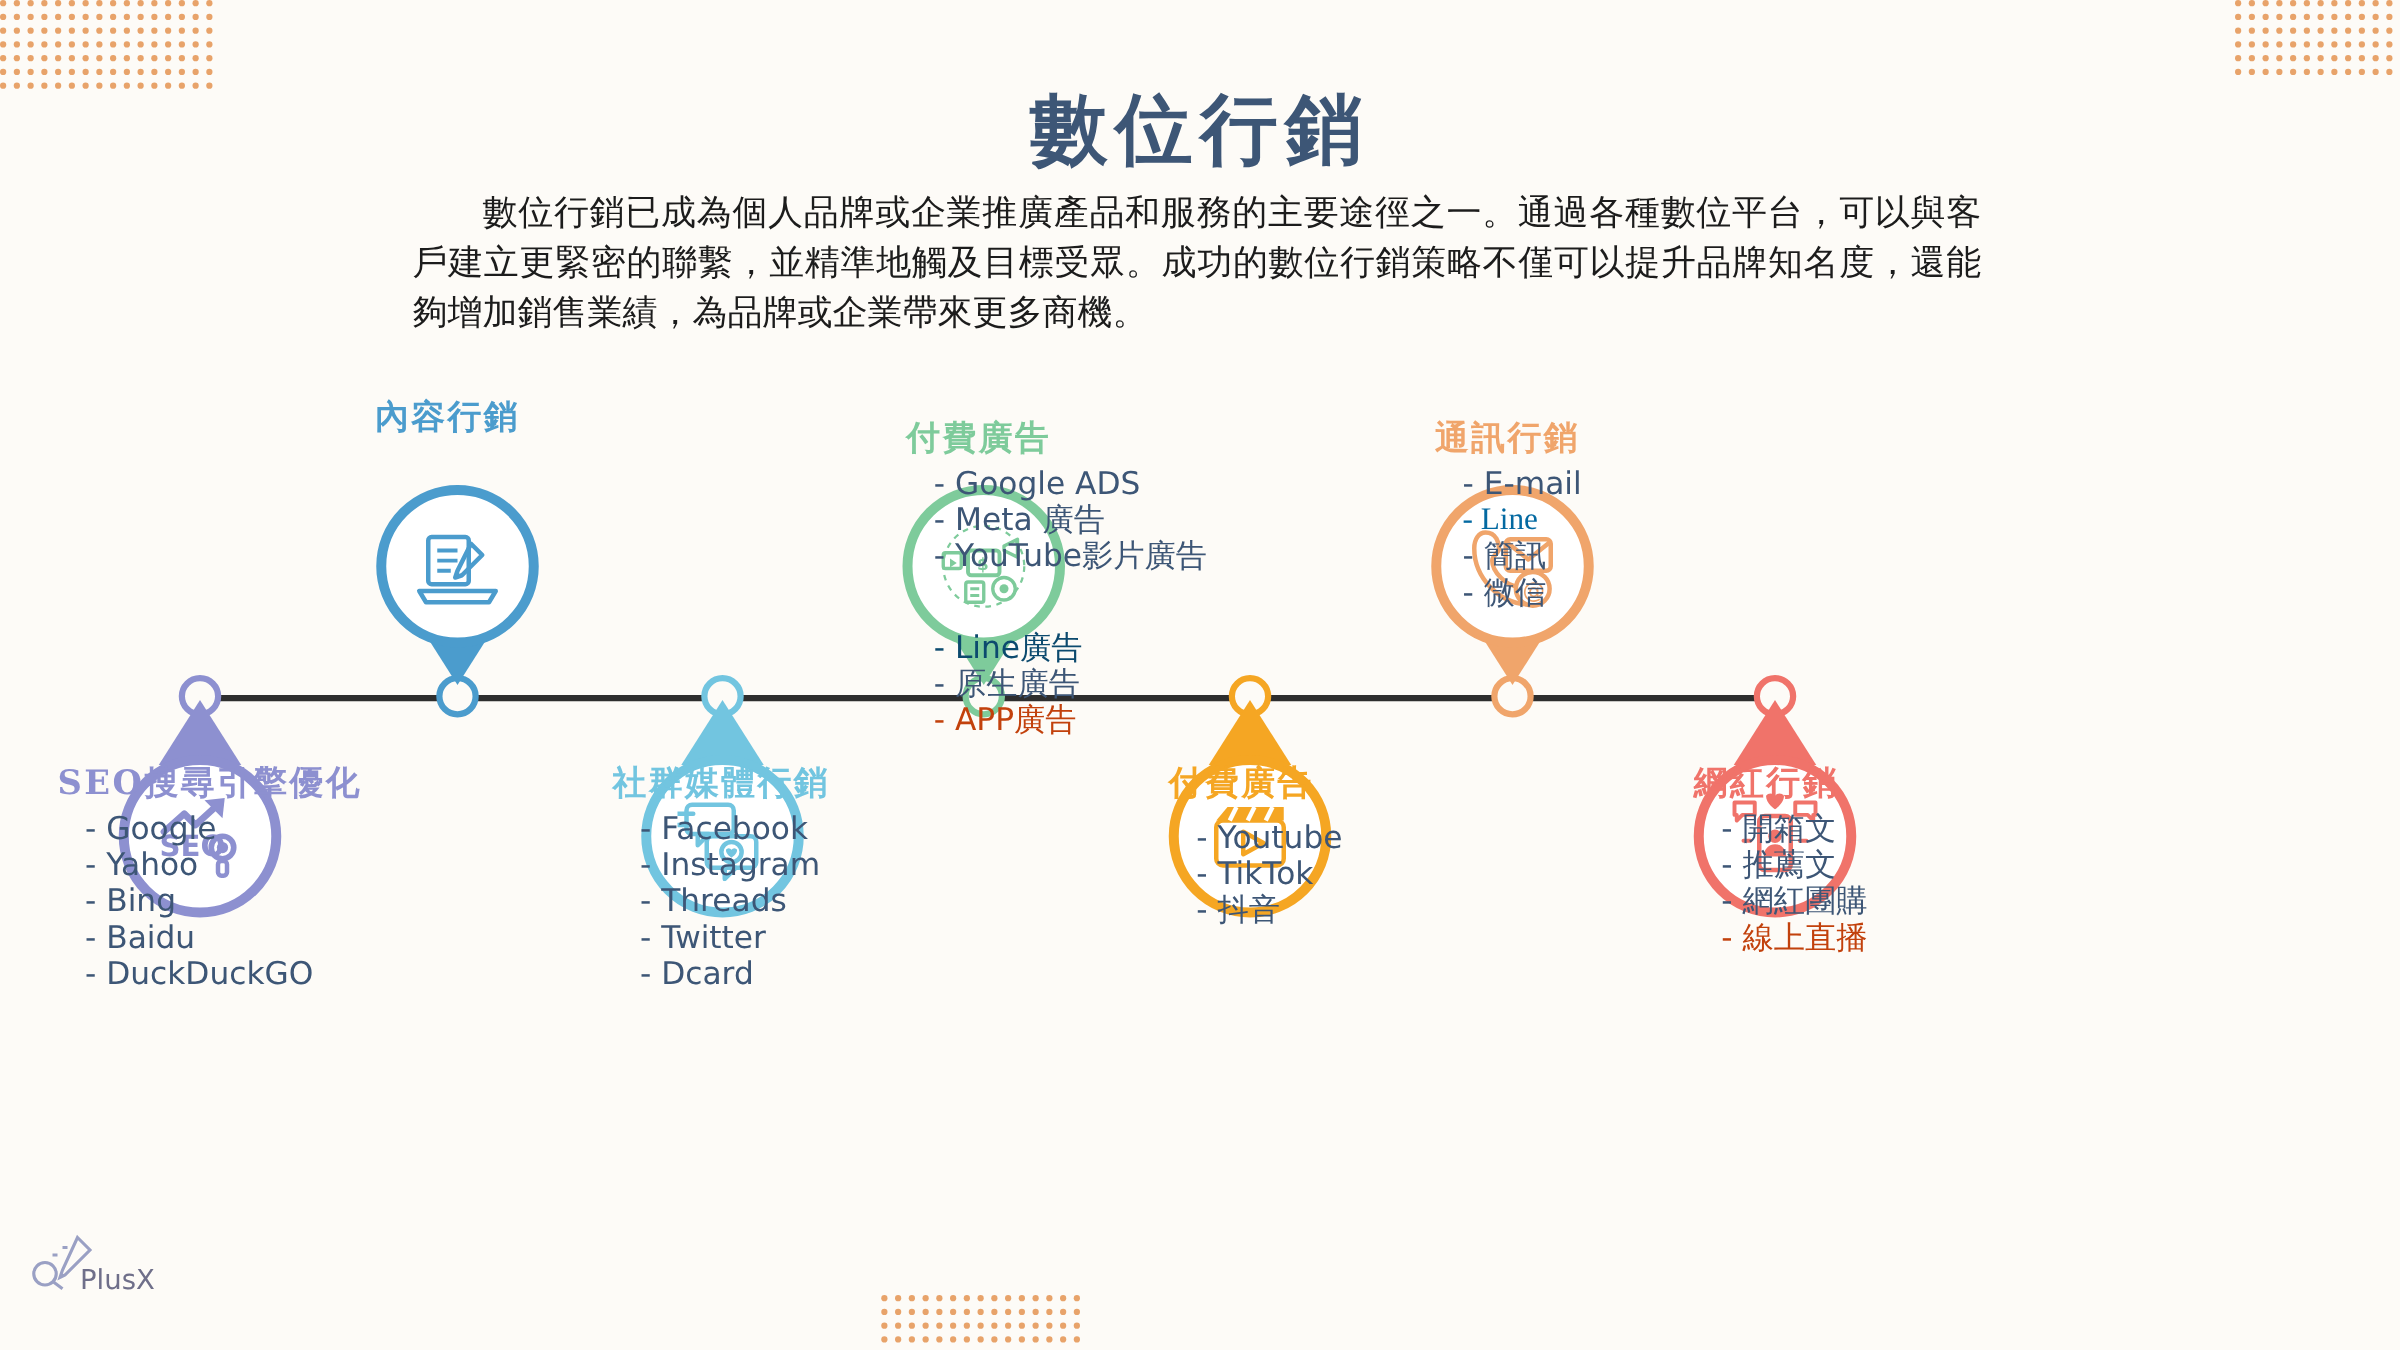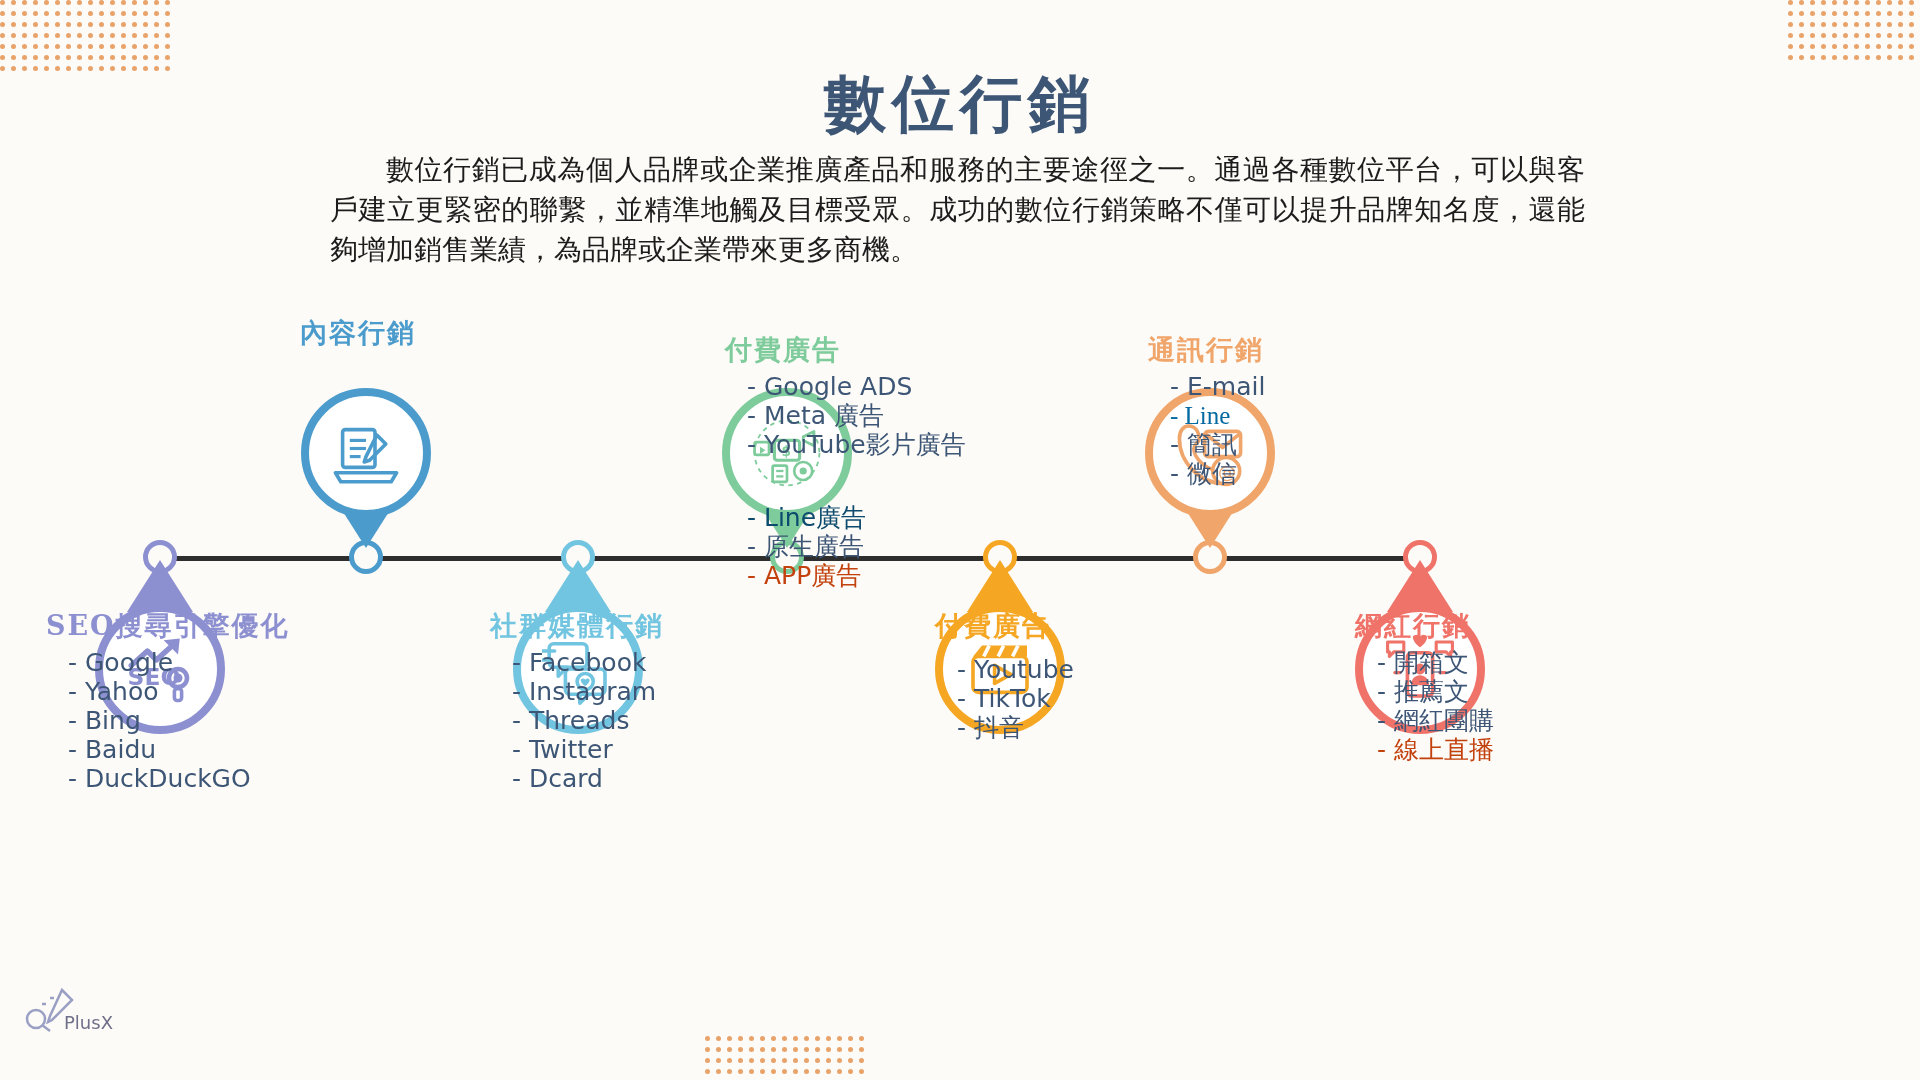--- a/index.html
+++ b/index.html
@@ -84,21 +84,21 @@
   }
   .block.indent ul { padding-left:22px; }
 
   
   #brand-logo {
     position:absolute; left:22px; bottom:32px; width:120px; height:62px;
     color:#9aa0c4;
   }
   #brand-logo .brand-text {
     position:absolute; left:42px; top:26px;
-    font-family:"DejaVu Sans", sans-serif; font-size:18px; color:#6f6f8a;
+    font-family:"DejaVu Sans", sans-serif; font-size:22px; color:#6f6f8a;
   }
 </style>
 </head>
 <body>
 
 <div class="dots" id="dots-tl" style="width: 176px; height: 77px;">
     <i style="left: 0px; top: 0px; background: rgb(232, 163, 106);"></i>
     <i style="left: 11px; top: 0px; background: rgb(232, 163, 106);"></i>
     <i style="left: 22px; top: 0px; background: rgb(232, 163, 106);"></i>
     <i style="left: 33px; top: 0px; background: rgb(232, 163, 106);"></i>

